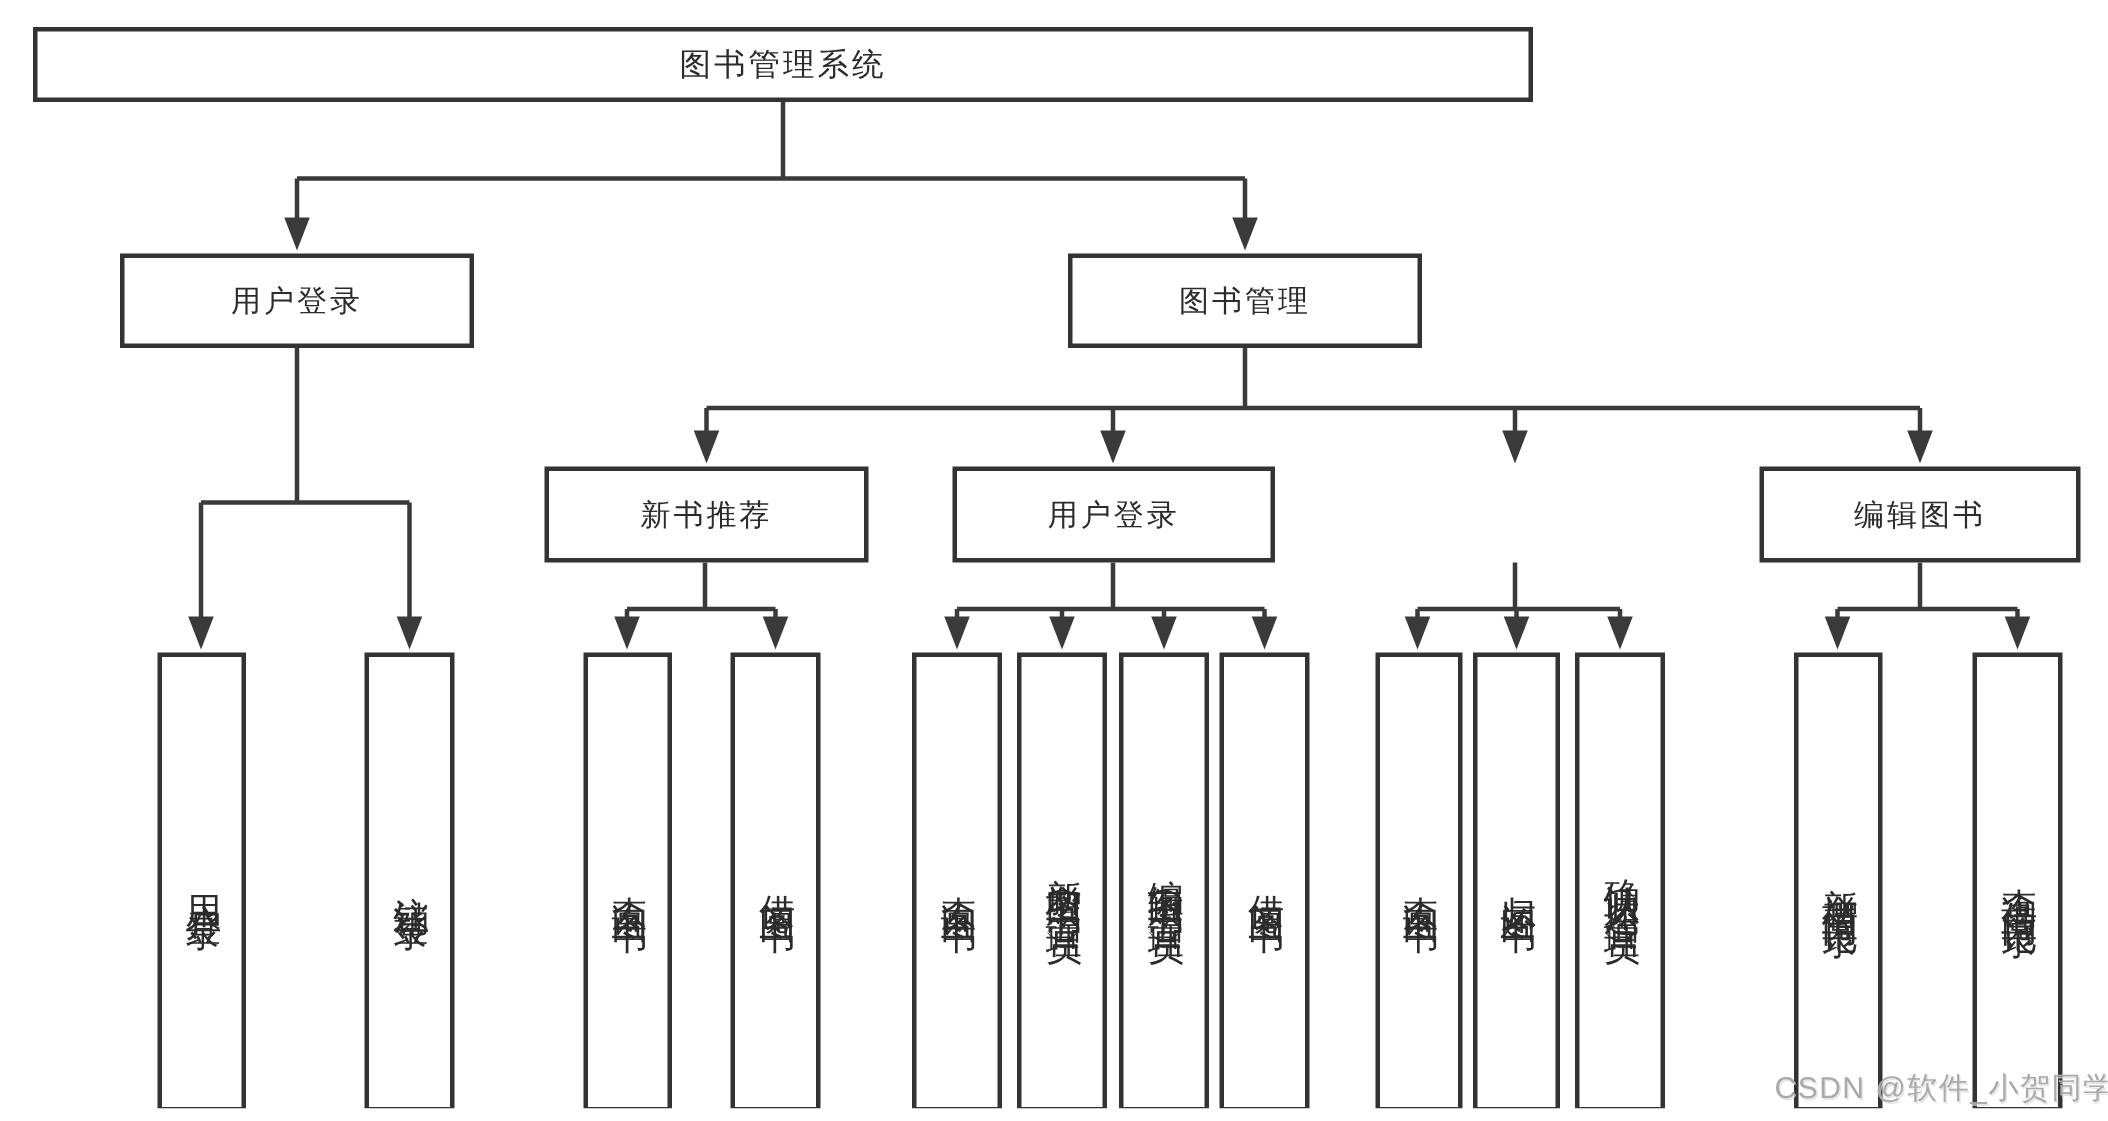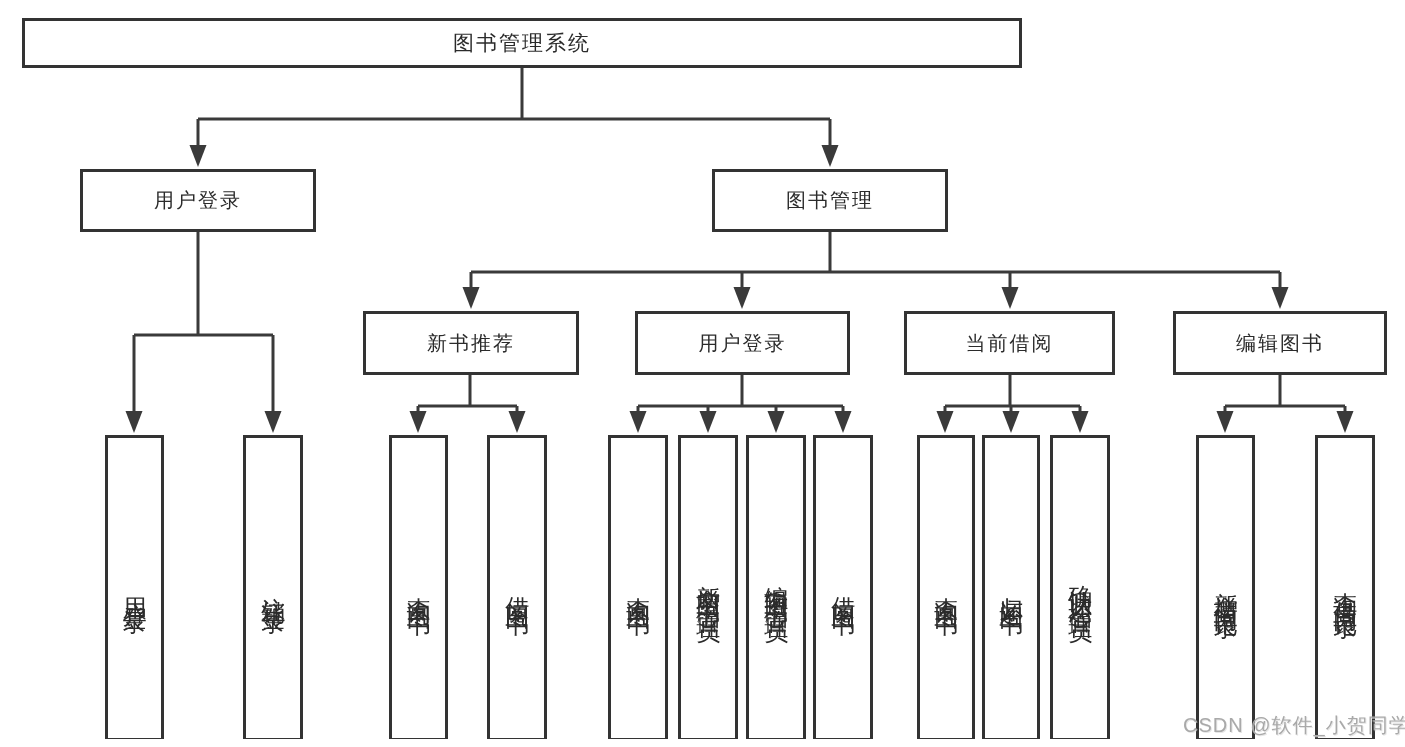--- a/index.html
+++ b/index.html
@@ -139,23 +139,20 @@
   <div class="box" style="left:712px;top:169px;width:236px;height:63px">
     <span class="h-label">图书管理</span>
   </div>
 
   <div class="box" style="left:363px;top:311px;width:216px;height:64px">
     <span class="h-label">新书推荐</span>
   </div>
   <div class="box" style="left:635px;top:311px;width:215px;height:64px">
     <span class="h-label">用户登录</span>
   </div>
-  <div class="box" style="left:904px;top:311px;width:211px;height:64px">
-    <span class="h-label">当前借阅</span>
-  </div>
   <div class="box" style="left:1173px;top:311px;width:214px;height:64px">
     <span class="h-label">编辑图书</span>
   </div>
 
   <div class="box" style="left:105px;top:435px;width:59px;height:306px">
     <span class="v-label">用户登录</span>
   </div>
   <div class="box" style="left:243px;top:435px;width:60px;height:306px">
     <span class="v-label">注销登录</span>
   </div>

